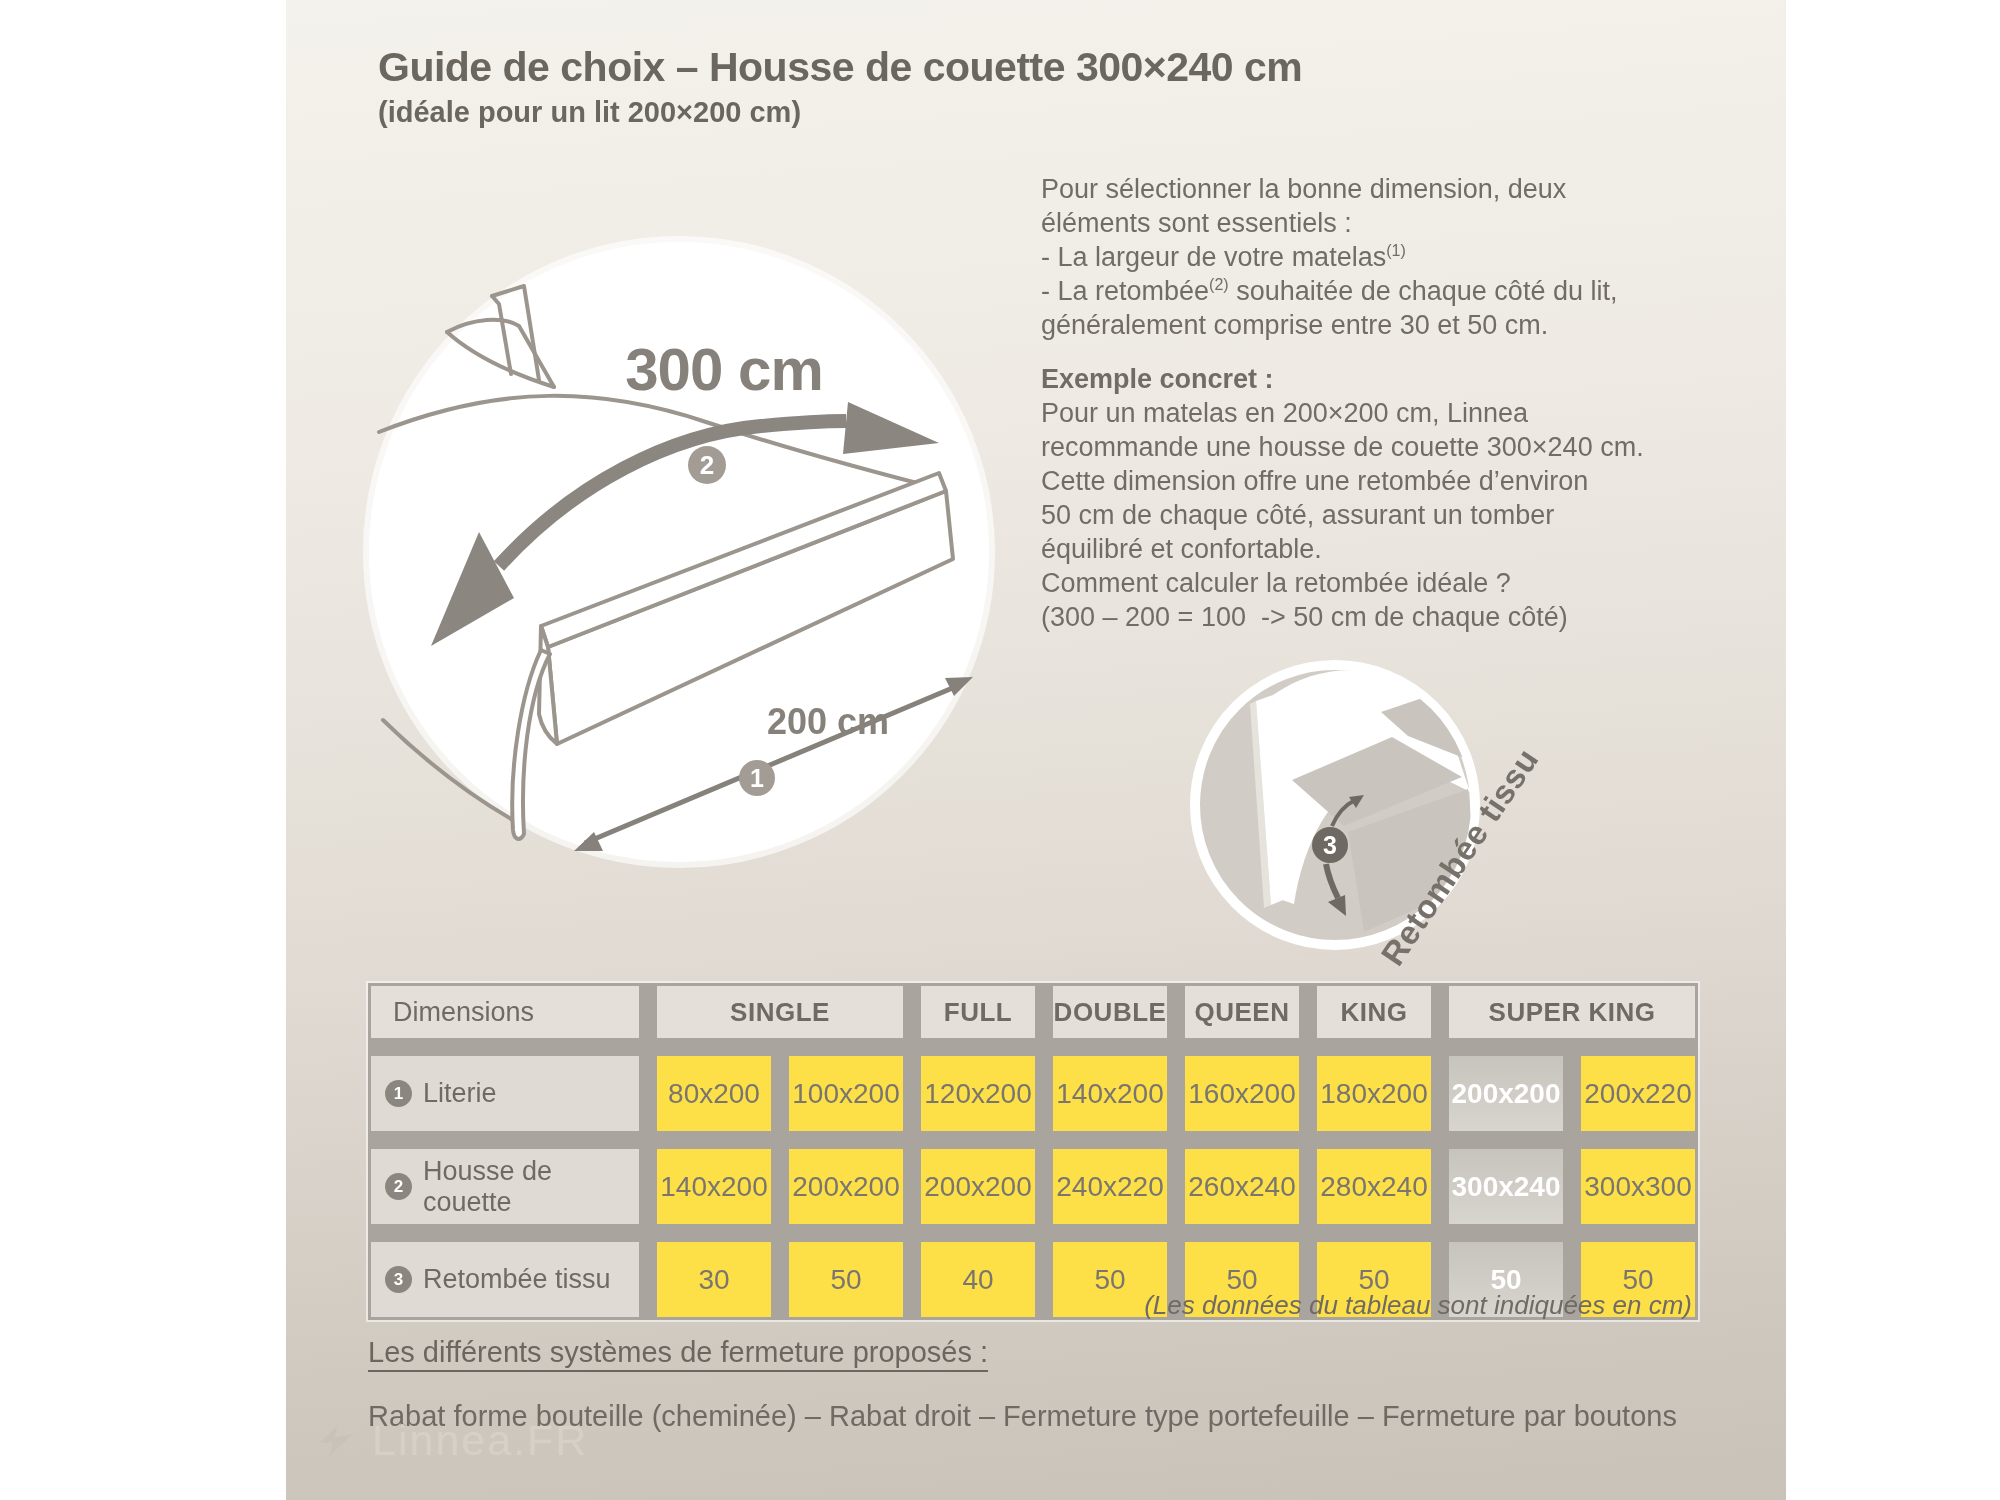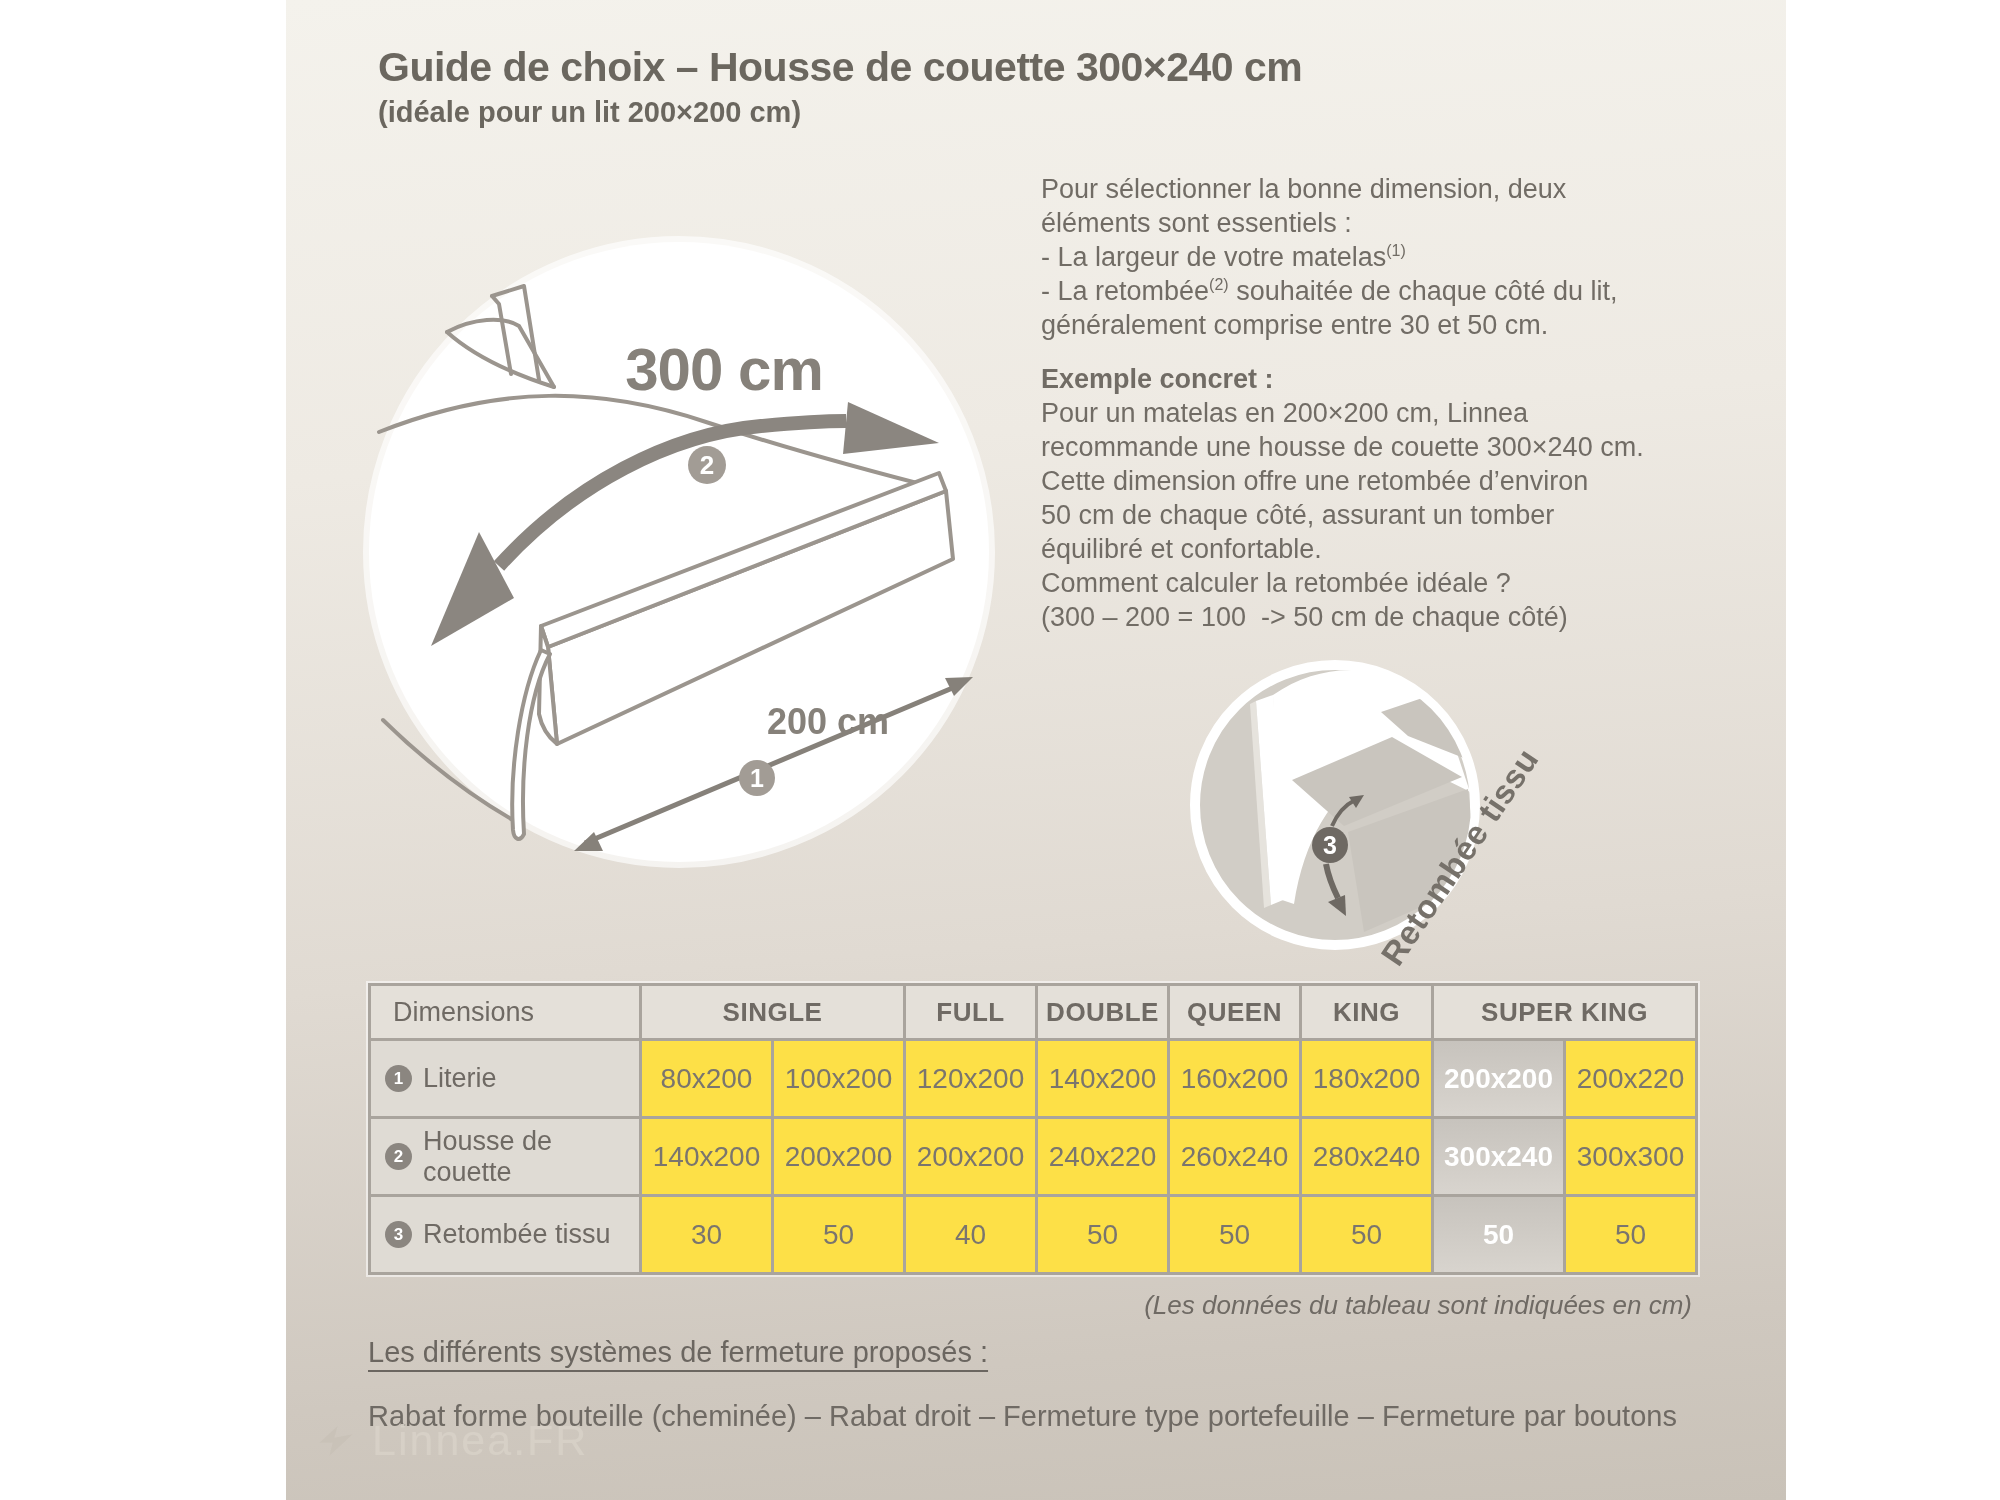--- a/index.html
+++ b/index.html
@@ -22,21 +22,21 @@
   svg text { font-family:"Liberation Sans","DejaVu Sans",sans-serif; }
   .main-diagram { left:75px; top:222px; position:absolute; }
   .drop-diagram { left:890px; top:640px; position:absolute; }
   .drop-label { position:absolute; left:1034px; top:838px; width:280px; text-align:center;
     transform:rotate(-56deg); font-size:33px; font-weight:bold; color:#76716a; letter-spacing:0.5px; }
 
   .dim-table {
     position:absolute; left:82px; top:983px; width:1330px;
     display:grid; grid-template-columns:268px repeat(8,1fr);
     grid-template-rows:52px 75px 75px 75px;
-    gap:3px; background:#a9a49d; border:3px solid #a9a49d;
+    gap:18px; background:#a9a49d; border:3px solid #a9a49d;
     box-shadow:0 0 0 2px rgba(255,255,255,0.55);
   }
   .tcell { background:#fde047; display:flex; align-items:center; justify-content:center;
     font-size:28px; color:#7a756e; }
   .tcell.head { background:#e4e0d9; font-size:26px; font-weight:600; color:#6f6a64; letter-spacing:0.5px; }
   .tcell.corner { justify-content:flex-start; padding-left:22px; font-weight:400; font-size:27px; letter-spacing:0; }
   .tcell.span2 { grid-column:span 2; }
   .tcell.rowlabel { background:#dfdbd4; justify-content:flex-start; padding-left:14px; gap:11px; font-size:27px; color:#6f6a64; }
   .tcell.hl { background:linear-gradient(180deg,#c7c3bd 0%,#d8d4ce 100%); color:#ffffff; font-weight:bold; }
   .row-badge { flex:0 0 27px; width:27px; height:27px; border-radius:50%; background:#8b8680; color:#fff;

